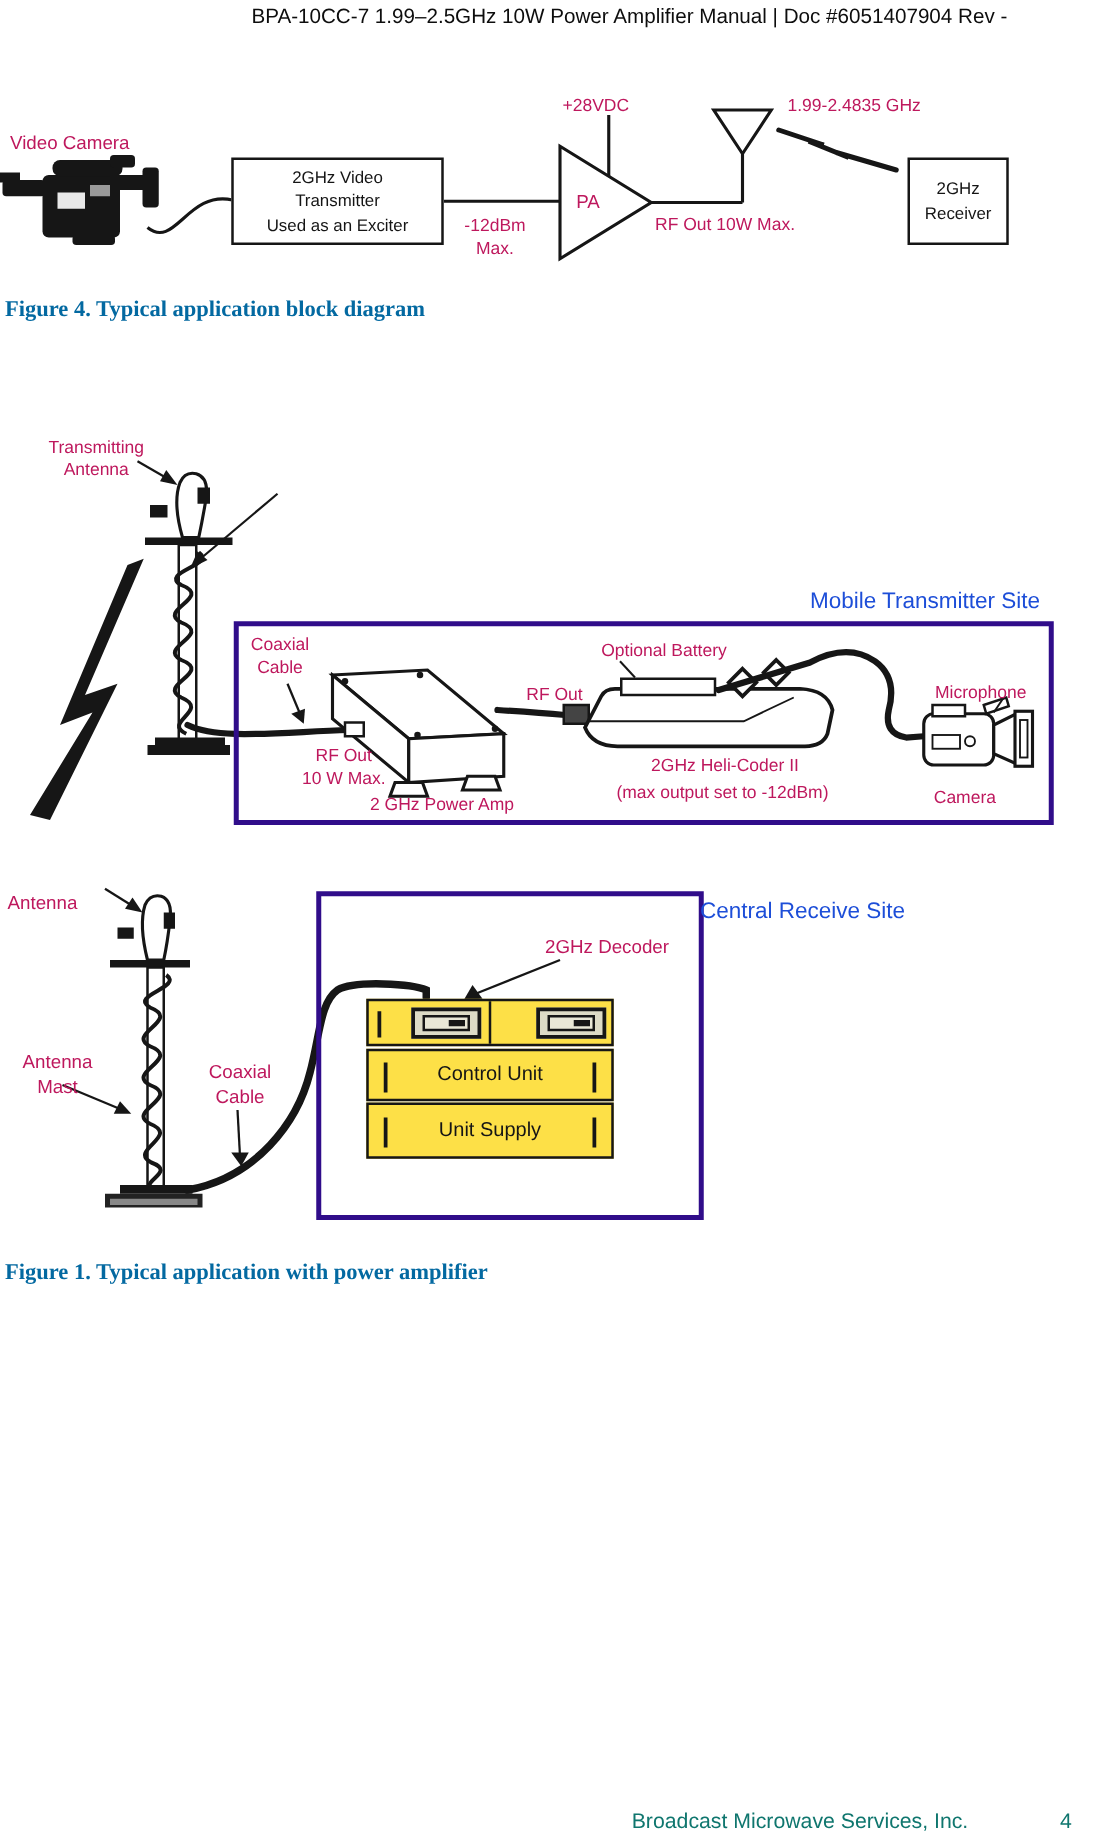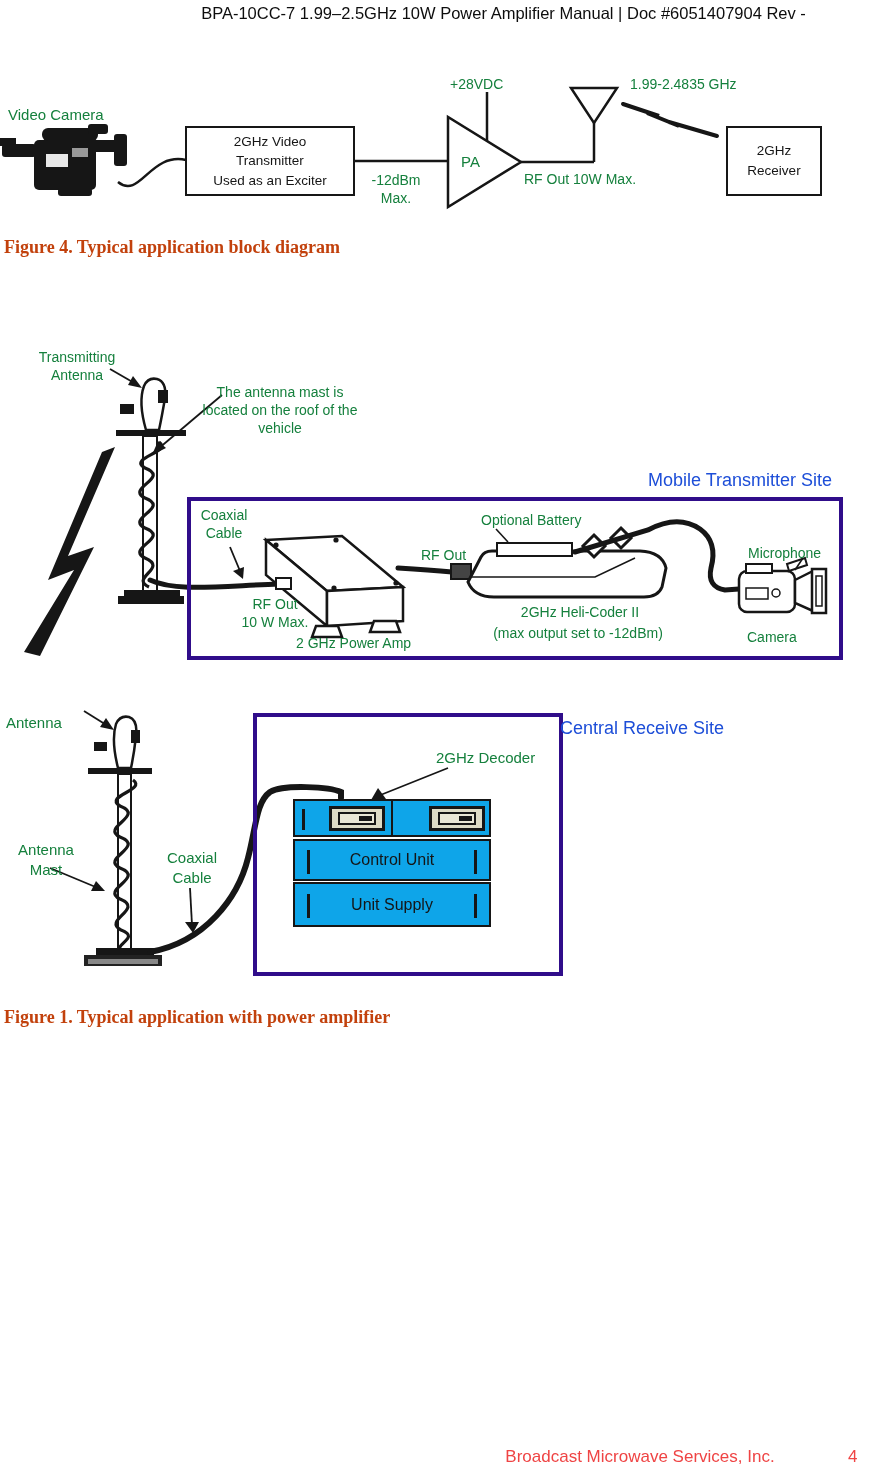--- a/index.html
+++ b/index.html
@@ -4,52 +4,52 @@
 <style>
   * { box-sizing: border-box; margin: 0; padding: 0; }
   html,body { background:#fff; }
   body {
     width: 877px; height: 1470px; position: relative; overflow: hidden;
     font-family: "Liberation Sans", sans-serif; color: #151515;
   }
   .abs { position: absolute; }
   .lbl {
     position: absolute; white-space: pre-line; line-height: 1.3;
-    font-size: 14px; text-align: center; color: #15803d;
+    font-size: 14px; text-align: center; color: #be185d;
   }
   .lbl.left { text-align: left; }
   .lbl.big { font-size: 15px; }
   .dbox {
     position: absolute; border: 2.5px solid #161616; background: #fff;
     display: flex; align-items: center; justify-content: center;
     text-align: center; font-size: 13.5px; line-height: 1.45; white-space: pre-line;
   }
   .caption {
     position: absolute; font-family: "Liberation Serif", serif;
-    font-weight: bold; font-size: 18px; color: #c2410c; white-space: nowrap;
+    font-weight: bold; font-size: 18px; color: #0369a1; white-space: nowrap;
   }
   .site-title {
     position: absolute; font-size: 18px; color: #1d4ed8;
     white-space: nowrap;
   }
   .site-box { position: absolute; border: 4.5px solid #300d8a; background: transparent; }
   .rack { position: absolute; width: 198px; }
   .rack-row {
-    position: relative; background: #0ea5e9; border: 2.5px solid #161616;
+    position: relative; background: #fde047; border: 2.5px solid #161616;
     display: flex; align-items: center; justify-content: center; font-size: 16px;
   }
   .rack-cells { display: flex; align-items: stretch; justify-content: stretch; padding: 0; }
   .rack-cell { flex: 1; position: relative; }
   .rack-cell.first { border-right: 2.5px solid #161616; }
   .handle { position: absolute; width: 3px; background: #161616; }
   .disp-outer { position: absolute; border: 3px solid #161616; background: #dddbc6; }
   .disp-inner { position: absolute; left: 6px; top: 3px; width: 38px; height: 13px; border: 2px solid #161616; background: #e9e7d6; }
   .disp-chip { position: absolute; right: 2px; top: 2px; width: 13px; height: 5px; background: #161616; }
   .header-line { position: absolute; left: 130px; top: 4px; width: 747px; text-align: center; font-size: 16.5px; color: #0d0d0d; white-space: nowrap; }
-  .footer-line { position: absolute; top: 1447px; font-size: 17px; color: #ef4444; white-space: nowrap; }
+  .footer-line { position: absolute; top: 1447px; font-size: 17px; color: #0f766e; white-space: nowrap; }
   svg { position: absolute; left: 0; top: 0; }
 </style>
 </head>
 <body>
 
 <div class="header-line">BPA-10CC-7 1.99–2.5GHz 10W Power Amplifier Manual | Doc #6051407904 Rev -</div>
 
 <div class="abs" style="left:0; top:60px; width:877px; height:165px;">
   <svg width="877" height="165" viewBox="0 0 877 165">
 
@@ -77,21 +77,21 @@
   <div class="lbl left big" style="left:8px; top:45px;">Video Camera</div>
   <div class="dbox" style="left:185px; top:66px; width:170px; height:70px;">2GHz Video
 Transmitter
 Used as an Exciter</div>
   <div class="lbl" style="left:353px; top:111px; width:86px;">-12dBm
 Max.</div>
   <div class="lbl left" style="left:450px; top:15px;">+28VDC</div>
   <div class="lbl left big" style="left:461px; top:92px;">PA</div>
   <div class="lbl left" style="left:524px; top:110px;">RF Out 10W Max.</div>
   <div class="lbl left" style="left:630px; top:15px;">1.99-2.4835 GHz</div>
-  <div class="dbox" style="left:726px; top:66px; width:96px; height:70px;">2GHz
+  <div class="dbox" style="left:726px; top:66px; width:81px; height:70px;">2GHz
 Receiver</div>
 </div>
 
 <div class="caption" style="left:4px; top:237px;">Figure 4. Typical application block diagram</div>
 
 <div class="abs" style="left:0; top:340px; width:877px; height:650px;">
   <svg width="877" height="650" viewBox="0 0 877 650">
 
     <g>
       <path d="M146,90 Q138,62 144,46 Q148,37 157,39 Q167,42 165,58 Q162,76 159,90 Z" fill="#fff" stroke="#161616" stroke-width="2.5"></path>
@@ -176,23 +176,20 @@
     <line x1="190" y1="548" x2="192" y2="585" stroke="#161616" stroke-width="1.8"></line>
     <polygon points="193,593 185,582 199,582" fill="#161616"></polygon>
 
     <path d="M150,612 C205,602 238,558 248,518 C256,488 256,462 270,452 C284,444 330,447 341,452 L341,458" fill="none" stroke="#161616" stroke-width="6" stroke-linecap="round"></path>
     <line x1="448" y1="428" x2="378" y2="456" stroke="#161616" stroke-width="1.8"></line>
     <polygon points="371,460 378,448 386,459" fill="#161616"></polygon>
   </svg>
 
   <div class="lbl" style="left:22px; top:8px; width:110px;">Transmitting
 Antenna</div>
-  <div class="lbl" style="left:178px; top:43px; width:204px;">The antenna mast is
-located on the roof of the
-vehicle</div>
   <div class="site-title" style="left:620px; top:130px; width:212px; text-align:right;">Mobile Transmitter Site</div>
   <div class="site-box" style="left:187px; top:157px; width:656px; height:163px;"></div>
   <div class="lbl" style="left:192px; top:166px; width:64px;">Coaxial
 Cable</div>
   <div class="lbl" style="left:235px; top:255px; width:80px;">RF Out
 10 W Max.</div>
   <div class="lbl left" style="left:296px; top:294px;">2 GHz Power Amp</div>
   <div class="lbl left" style="left:421px; top:206px;">RF Out</div>
   <div class="lbl left" style="left:481px; top:171px;">Optional Battery</div>
   <div class="lbl" style="left:500px; top:263px; width:160px;">2GHz Heli-Coder II</div>

